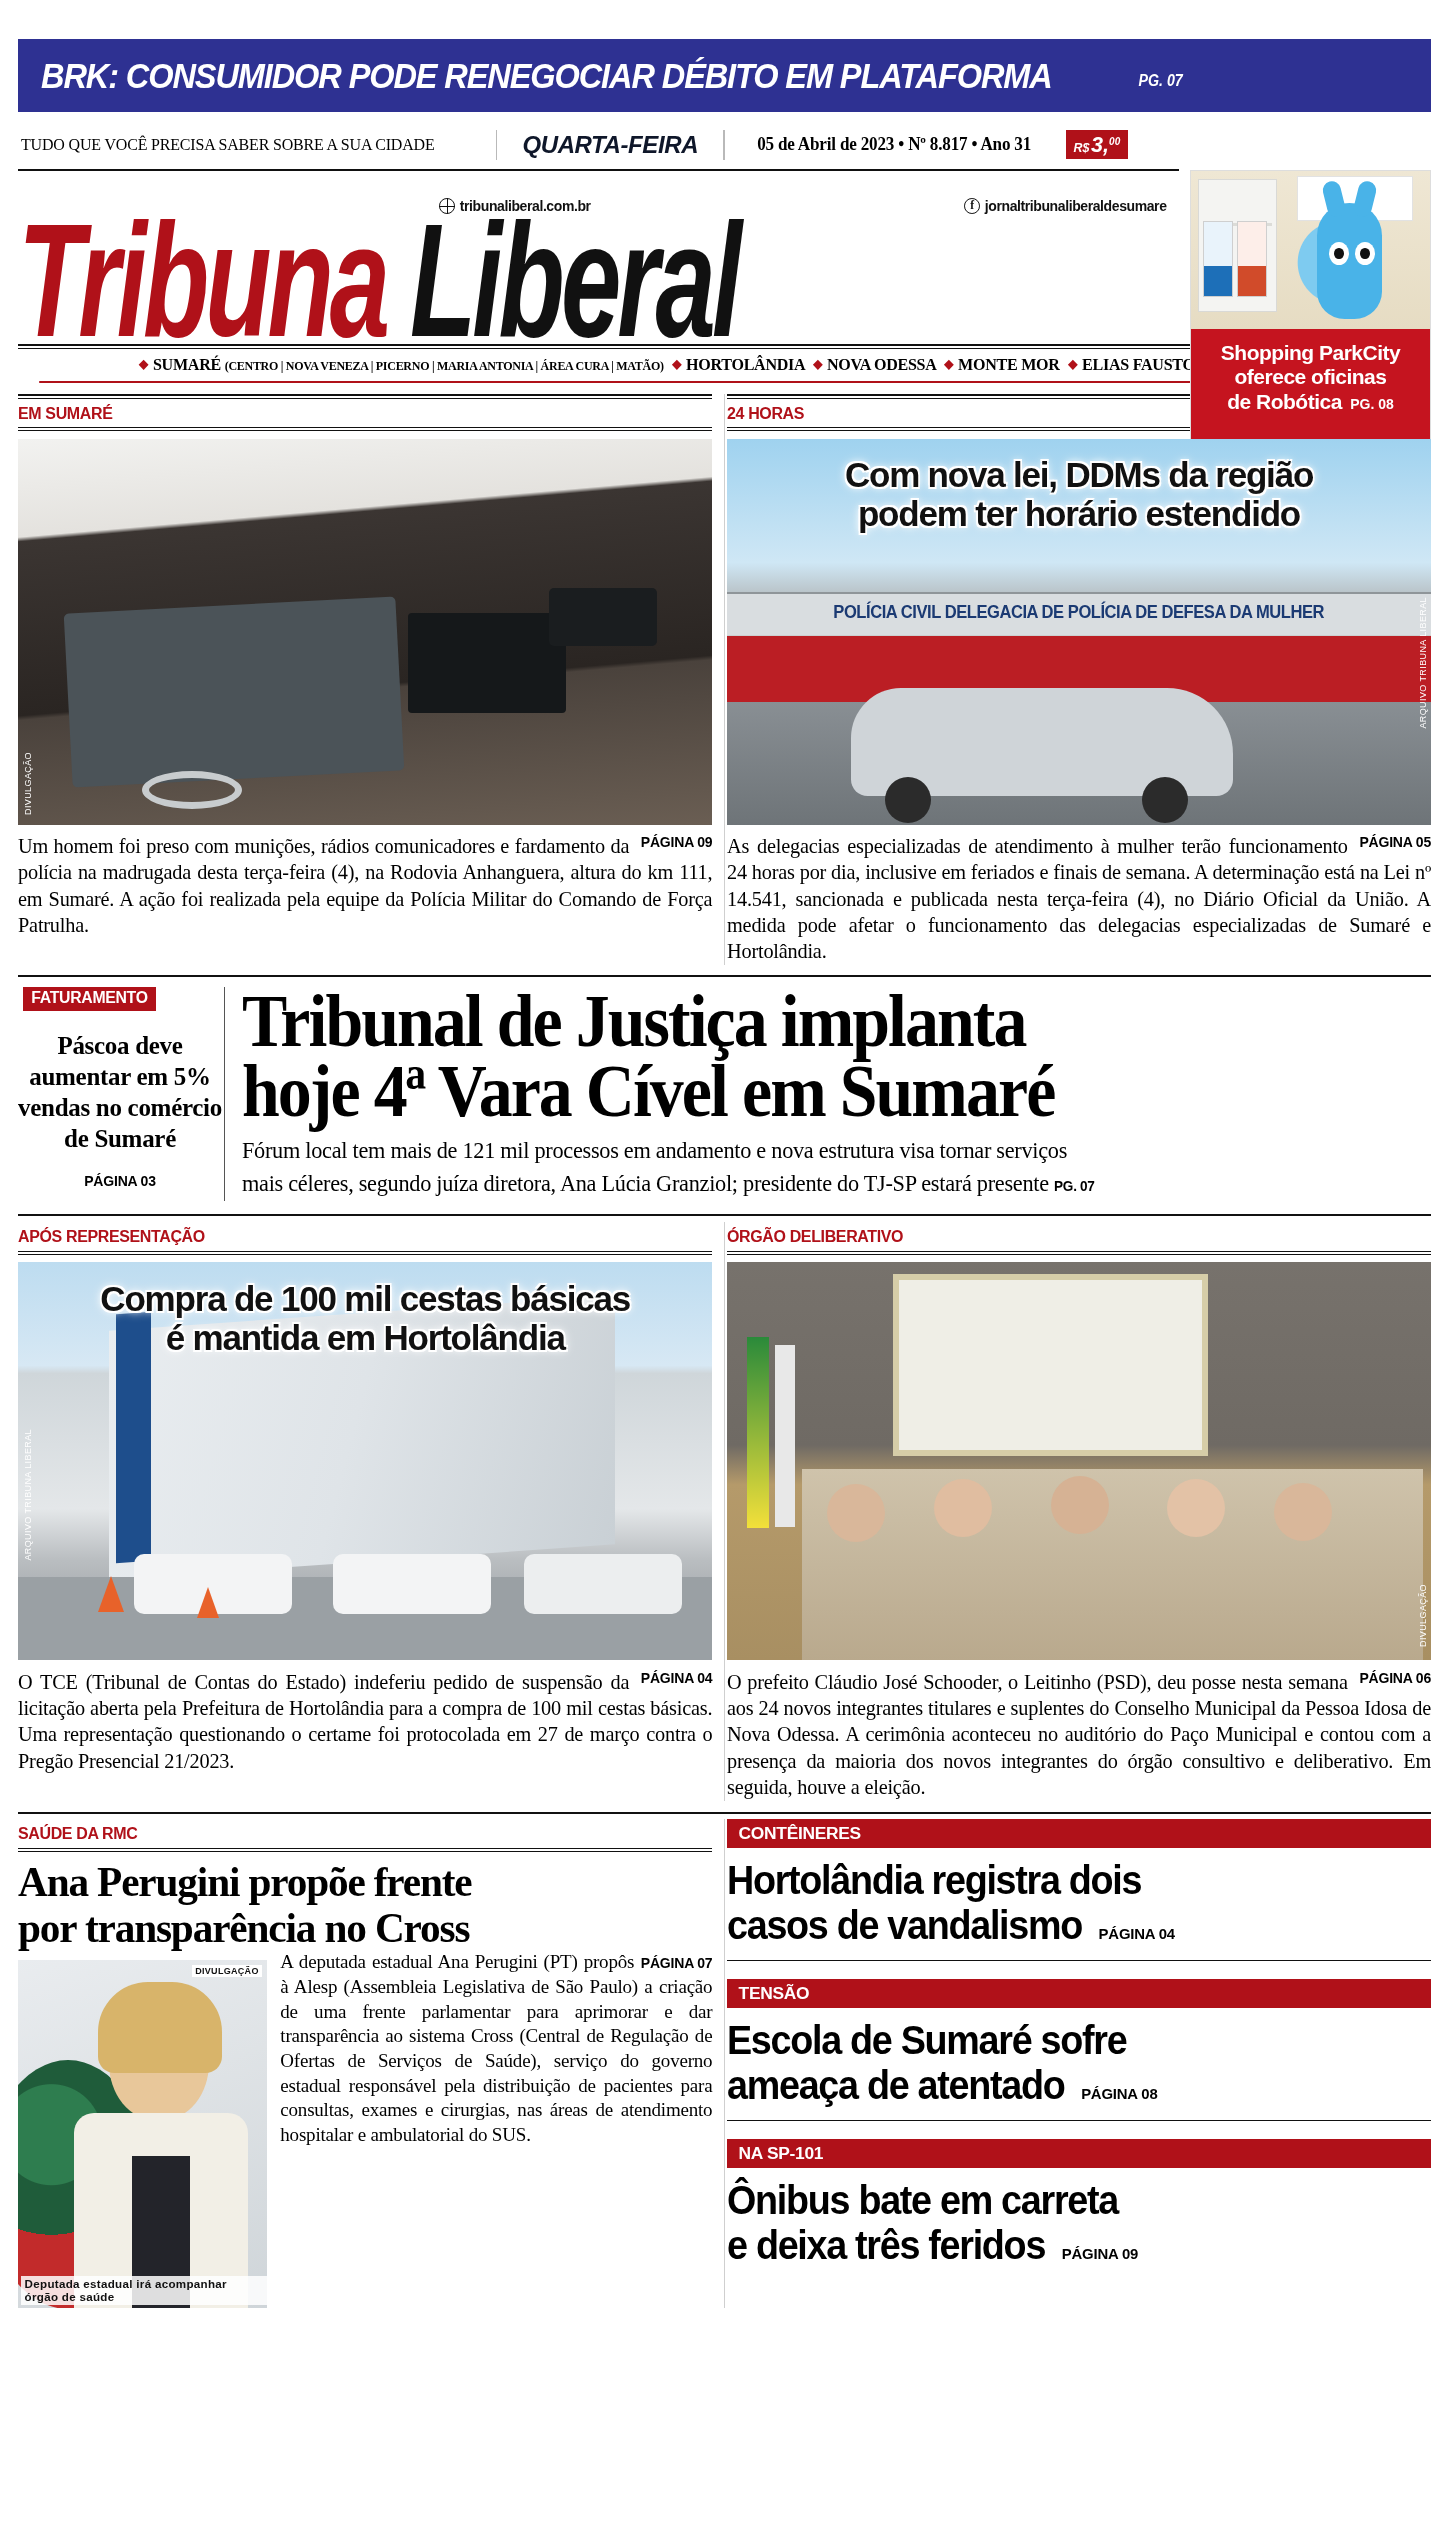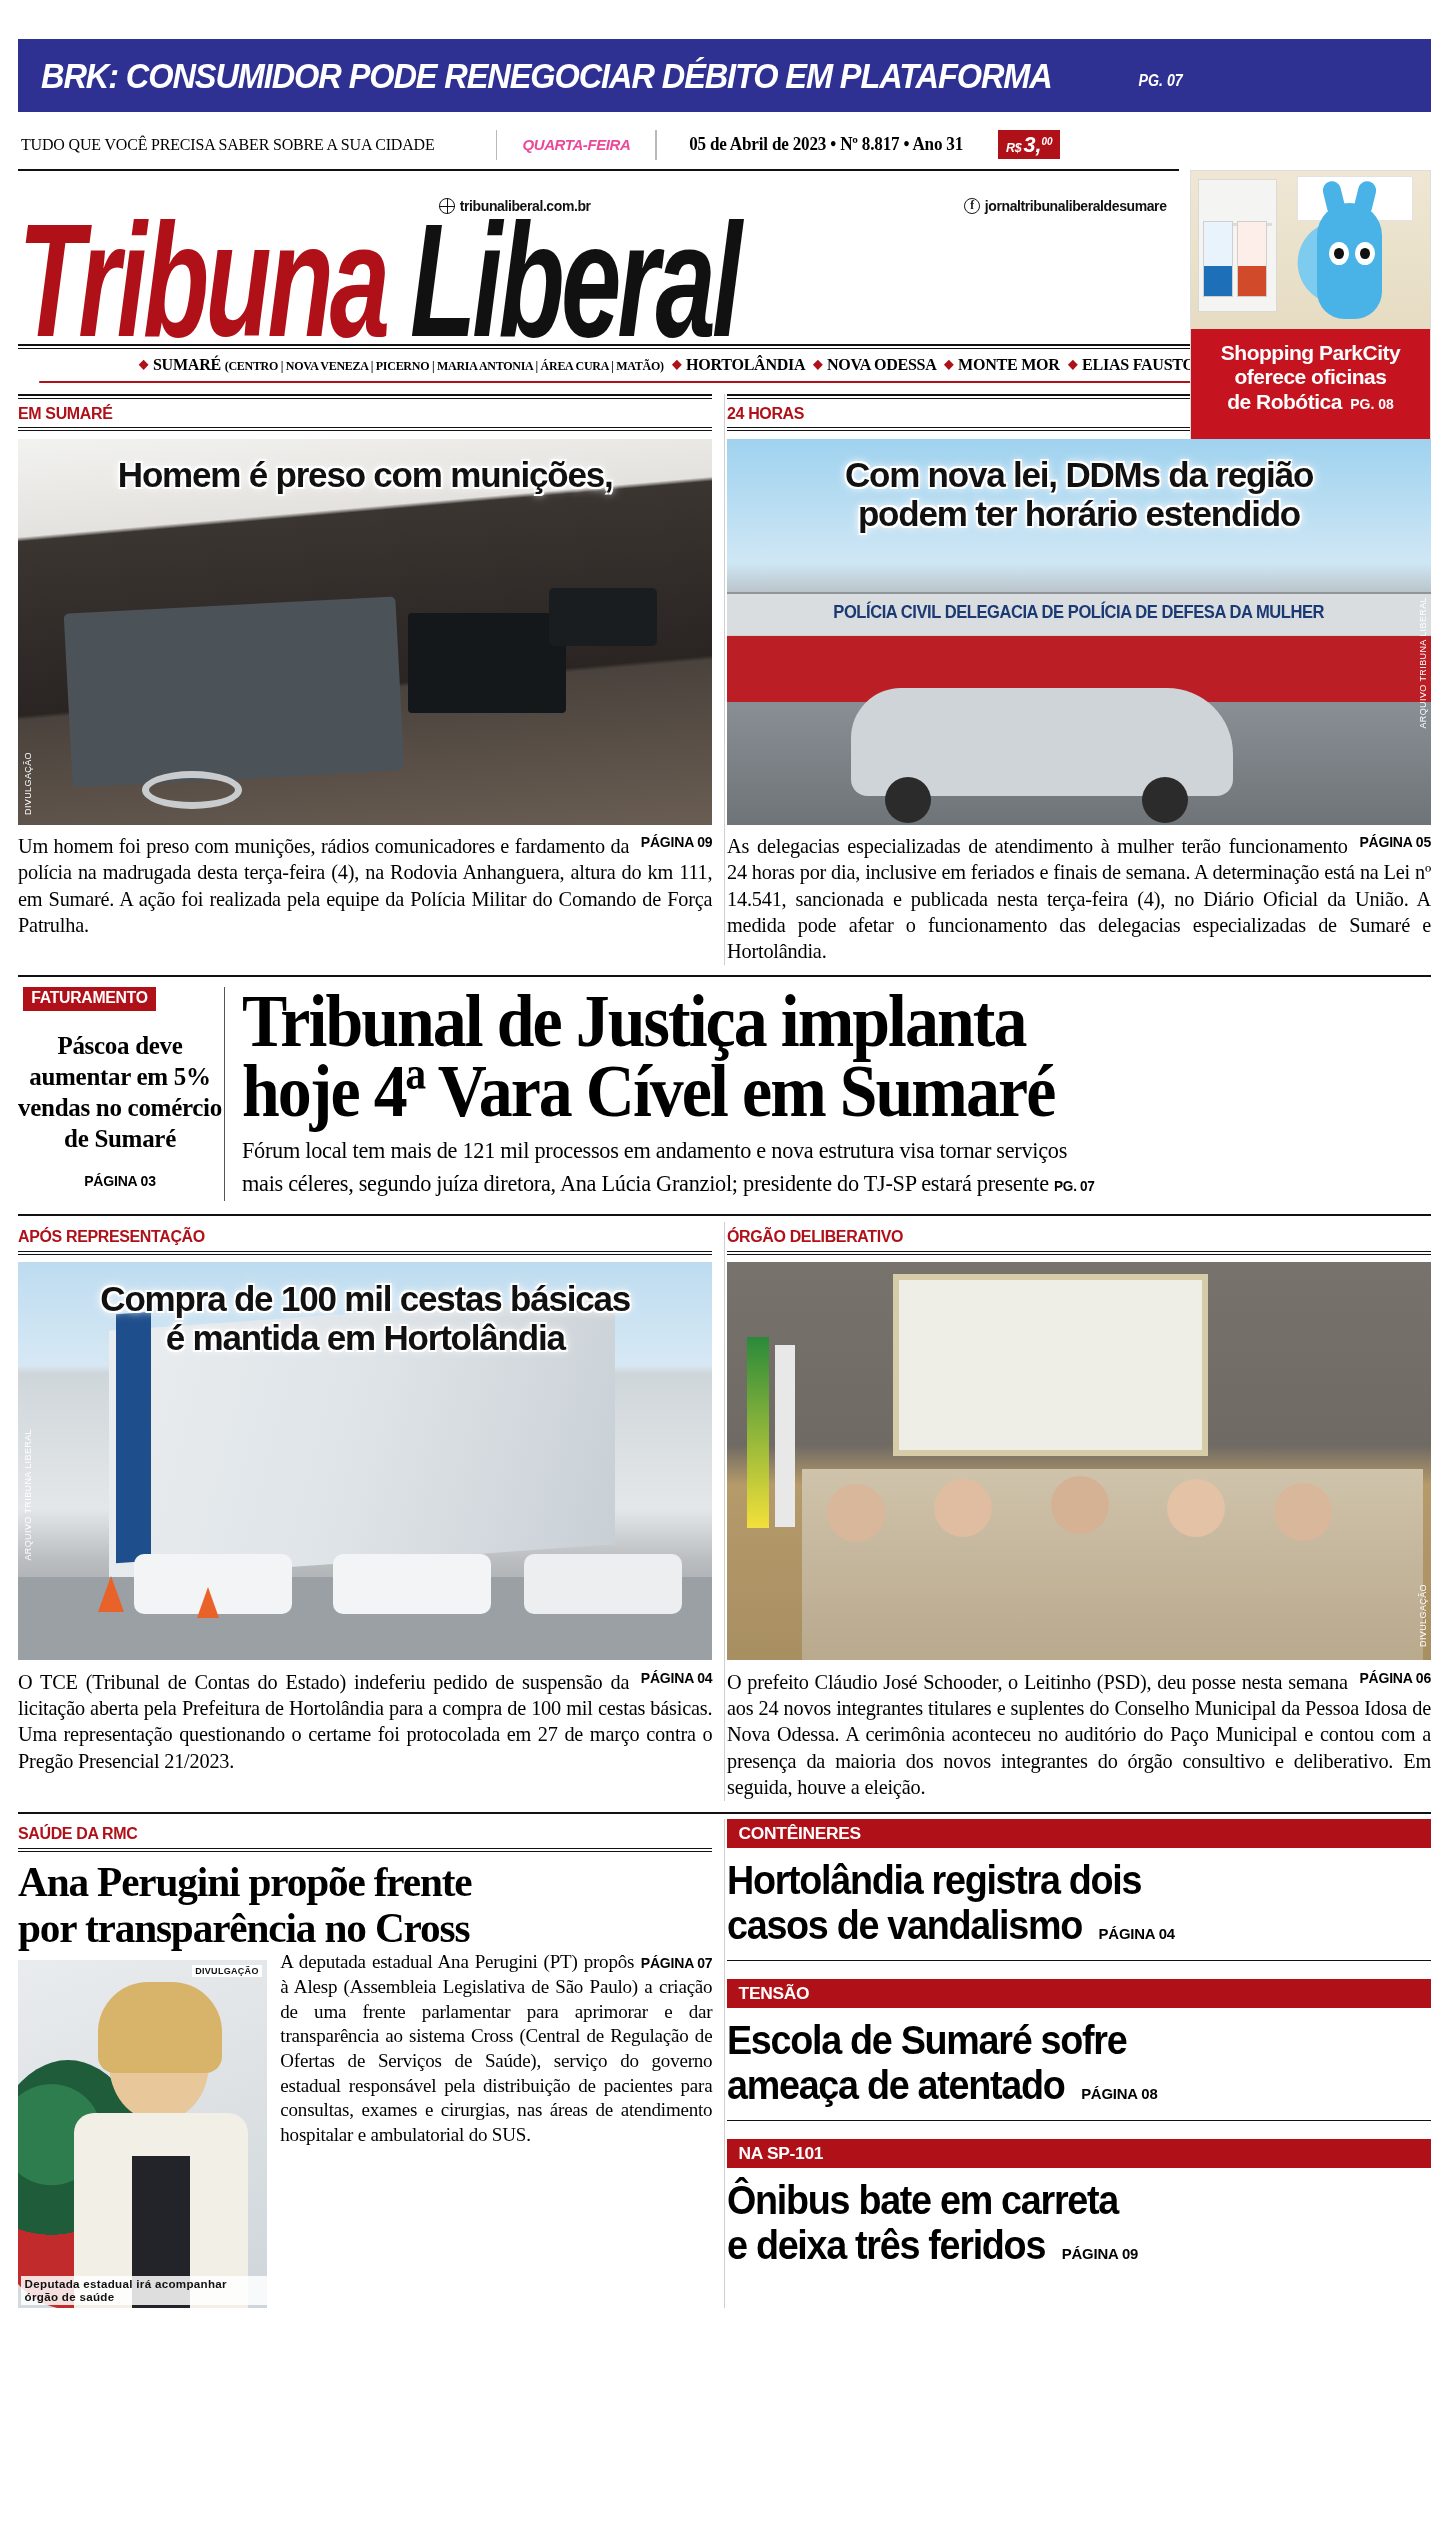--- a/index.html
+++ b/index.html
@@ -61,22 +61,22 @@
     transform: scaleX(0.92);
     transform-origin: left center;
     white-space: nowrap;
     padding-left: 3.3px;
   }
   .vdiv { width: 1.7px; height: 30px; background: #b9b9b9; margin: 0 25px; }
   .infobar .weekday {
     font-family: "Liberation Sans", sans-serif;
     font-weight: bold;
     font-style: italic;
-    color: #ec4899;
-    font-size: 15px;
+    color: #0f172a;
+    font-size: 24px;
     letter-spacing: -0.4px;
     white-space: nowrap;
   }
   .infobar .issue {
     font-family: "Liberation Serif", serif;
     font-weight: bold;
     font-size: 18px;
     letter-spacing: -0.2px;
     white-space: nowrap;
     transform: scaleX(0.95);
@@ -419,21 +419,20 @@
       <div class="kicker-rule-top"></div>
       <div class="kicker">EM SUMARÉ</div>
       <div class="kicker-rule-bot"></div>
 
       <div class="photo-head" style="height:386px;background:linear-gradient(175deg,#f2f2f0 0%,#e4e2de 22%,#3b3532 23%,#2a2522 62%,#4a423c 63%,#6a5e53 100%);">
         <div style="position:absolute;left:50px;top:166px;width:332px;height:174px;background:#4b5358;border-radius:5px;transform:rotate(-3deg);"></div>
         <div style="position:absolute;left:390px;top:174px;width:158px;height:100px;background:#15181a;border-radius:4.1px;"></div>
         <div style="position:absolute;left:531px;top:149px;width:108px;height:58px;background:#1a1d1f;border-radius:5px;"></div>
         <div style="position:absolute;left:124px;top:332px;width:100px;height:38px;border:7.5px solid #c8ccce;border-radius:50%;"></div>
         <div class="ov">
-          <div>Homem é preso com munições,</div>
         </div>
         <span class="credit-v" style="left:5px;bottom:10px;">DIVULGAÇÃO</span>
       </div>
 
       <div class="body-text">
         <span class="pagina float">PÁGINA 09</span>
         <span>Um homem foi preso com munições, rádios comunicadores e fardamento da polícia na madrugada desta terça-feira (4), na Rodovia Anhanguera, altura do km 111, em Sumaré. A ação foi realizada pela equipe da Polícia Militar do Comando de Força Patrulha.</span>
       </div>
     </div>
 

